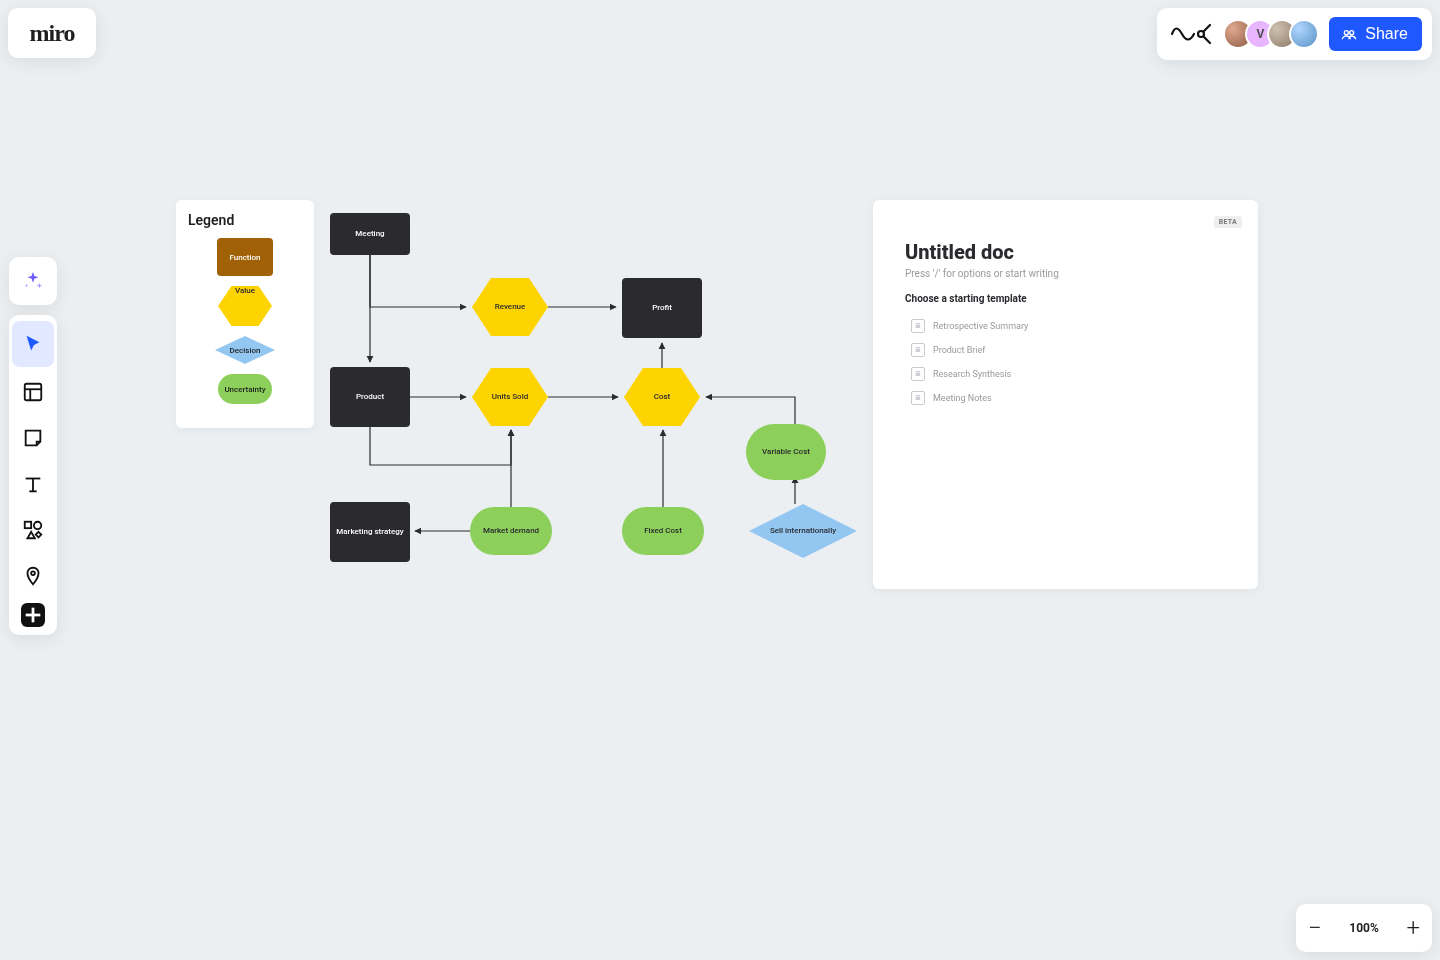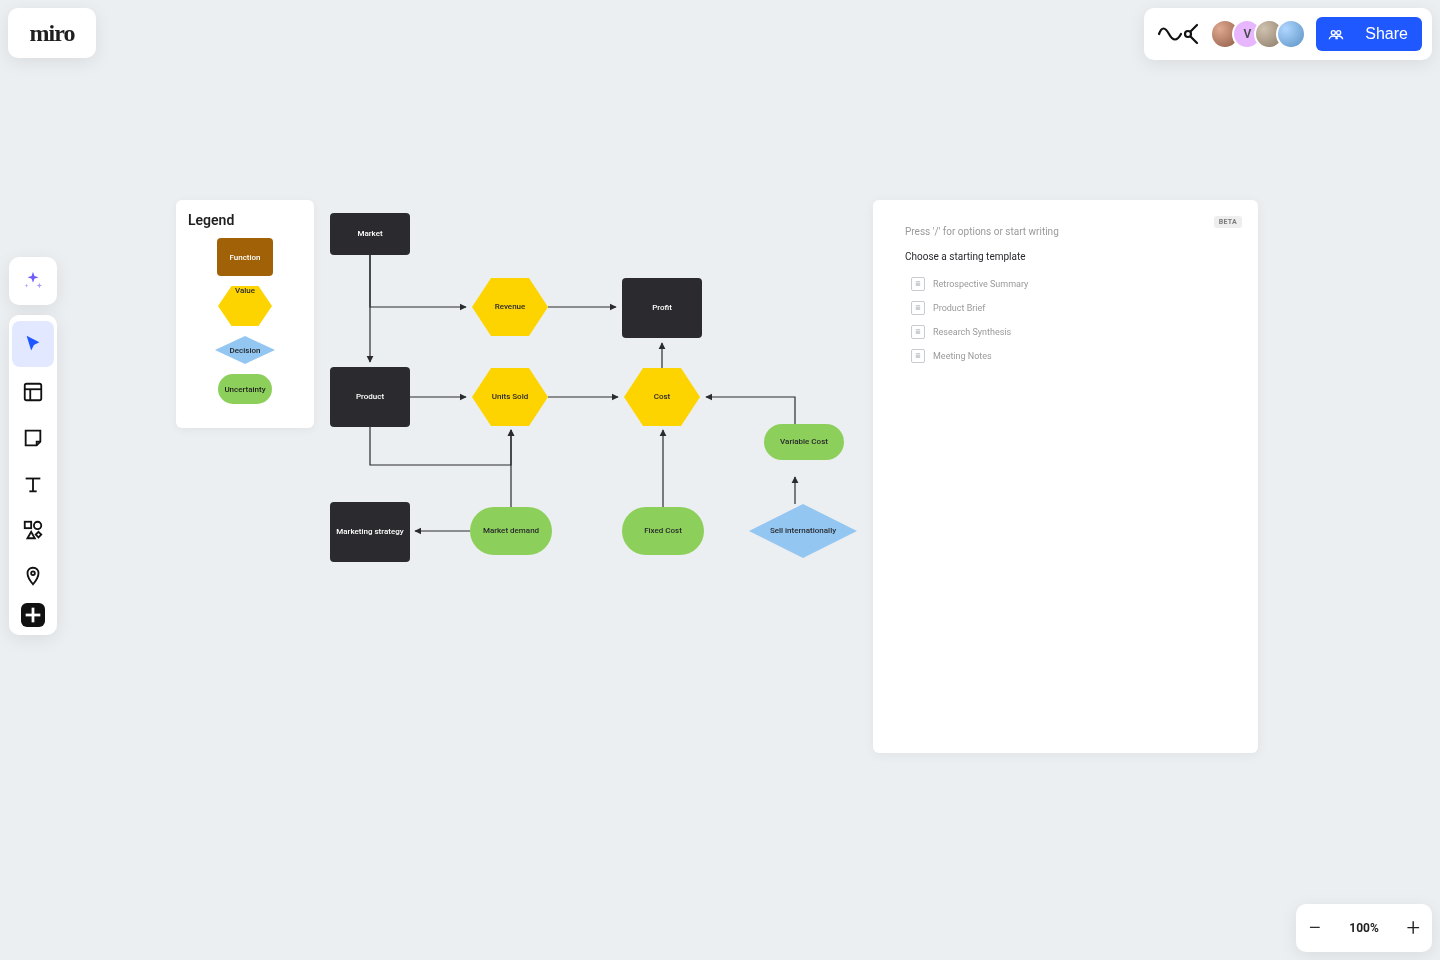--- a/index.html
+++ b/index.html
@@ -75,21 +75,21 @@
     background: #2058ff;
     color: #fff;
     border: none;
     height: 34px;
     padding: 0 14px 0 12px;
     border-radius: 6px;
     font-size: 16px;
     font-weight: 500;
     display: flex;
     align-items: center;
-    gap: 21px;
+    gap: 8px;
     cursor: pointer;
   }
   
   .ai-btn {
     position: absolute;
     left: 9px;
     top: 257px;
     width: 48px;
     height: 48px;
     background: #fff;
@@ -248,21 +248,21 @@
     width: 1440px;
     height: 960px;
     pointer-events: none;
   }
   
   .doc-panel {
     position: absolute;
     left: 873px;
     top: 200px;
     width: 385px;
-    height: 553px;
+    height: 389px;
     background: #fff;
     border-radius: 6px;
     padding: 26px 32px;
     box-sizing: border-box;
     box-shadow: 0 2px 12px rgba(0,0,0,0.05);
   }
   .beta-badge {
     position: absolute;
     top: 16px;
     right: 16px;
@@ -280,21 +280,21 @@
     font-weight: 800;
     color: #2a2a2f;
   }
   .doc-panel .hint {
     font-size: 10px;
     color: #9a9a9a;
     margin-bottom: 14px;
   }
   .doc-panel .section-title {
     font-size: 10px;
-    font-weight: 400;
+    font-weight: 700;
     color: #2a2a2f;
     margin-bottom: 10px;
   }
   .tpl-item {
     display: flex;
     align-items: center;
     gap: 8px;
     font-size: 9px;
     color: #9a9a9a;
     padding: 5px 0 5px 6px;
@@ -473,56 +473,57 @@
         <path d="M795,504 L795,477"></path>
         <path d="M663,507 L663,430"></path>
         <path d="M511,507 L511,430"></path>
         <path d="M470,531 L415,531"></path>
         <path d="M370,427 L370,465 L511,465 L511,430"></path>
       </g>
   </svg>
 
   <div id="nodes-container">
       <div class="node rect" style="left: 330px; top: 213px; width: 80px; height: 42px;">
-        <span class="lbl">Market</span>
+        <span class="lbl">Meeting</span>
       </div>
       <div class="node rect" style="left: 330px; top: 367px; width: 80px; height: 60px;">
         <span class="lbl">Product</span>
       </div>
       <div class="node hex" style="left: 472px; top: 278px; width: 76px; height: 58px;">
         <span class="lbl">Revenue</span>
       </div>
       <div class="node rect" style="left: 622px; top: 278px; width: 80px; height: 60px;">
         <span class="lbl">Profit</span>
       </div>
       <div class="node hex" style="left: 472px; top: 368px; width: 76px; height: 58px;">
         <span class="lbl">Units Sold</span>
       </div>
       <div class="node hex" style="left: 624px; top: 368px; width: 76px; height: 58px;">
         <span class="lbl">Cost</span>
       </div>
-      <div class="node round" style="left: 764px; top: 424px; width: 80px; height: 36px;">
+      <div class="node round" style="left: 746px; top: 424px; width: 80px; height: 56px;">
         <span class="lbl">Variable Cost</span>
       </div>
       <div class="node diamond" style="left: 749px; top: 504px; width: 92px; height: 54px;">
         <span class="lbl">Sell internationally</span>
       </div>
       <div class="node round" style="left: 622px; top: 507px; width: 82px; height: 48px;">
         <span class="lbl">Fixed Cost</span>
       </div>
       <div class="node round" style="left: 470px; top: 507px; width: 82px; height: 48px;">
         <span class="lbl">Market demand</span>
       </div>
       <div class="node rect" style="left: 330px; top: 502px; width: 80px; height: 60px;">
         <span class="lbl">Marketing strategy</span>
       </div>
     </div>
 
   <div class="doc-panel">
     <span class="beta-badge" data-bind="doc.badge">BETA</span>
+    <h2 data-bind="doc.title">Untitled doc</h2>
     <div class="hint" data-bind="doc.hint">Press '/' for options or start writing</div>
     <div class="section-title" data-bind="doc.templates_heading">Choose a starting template</div>
     <div id="templates-list">
         <div class="tpl-item">
           <span class="tpl-icon">≣</span>
           <span>Retrospective Summary</span>
         </div>
         <div class="tpl-item">
           <span class="tpl-icon">≣</span>
           <span>Product Brief</span>

